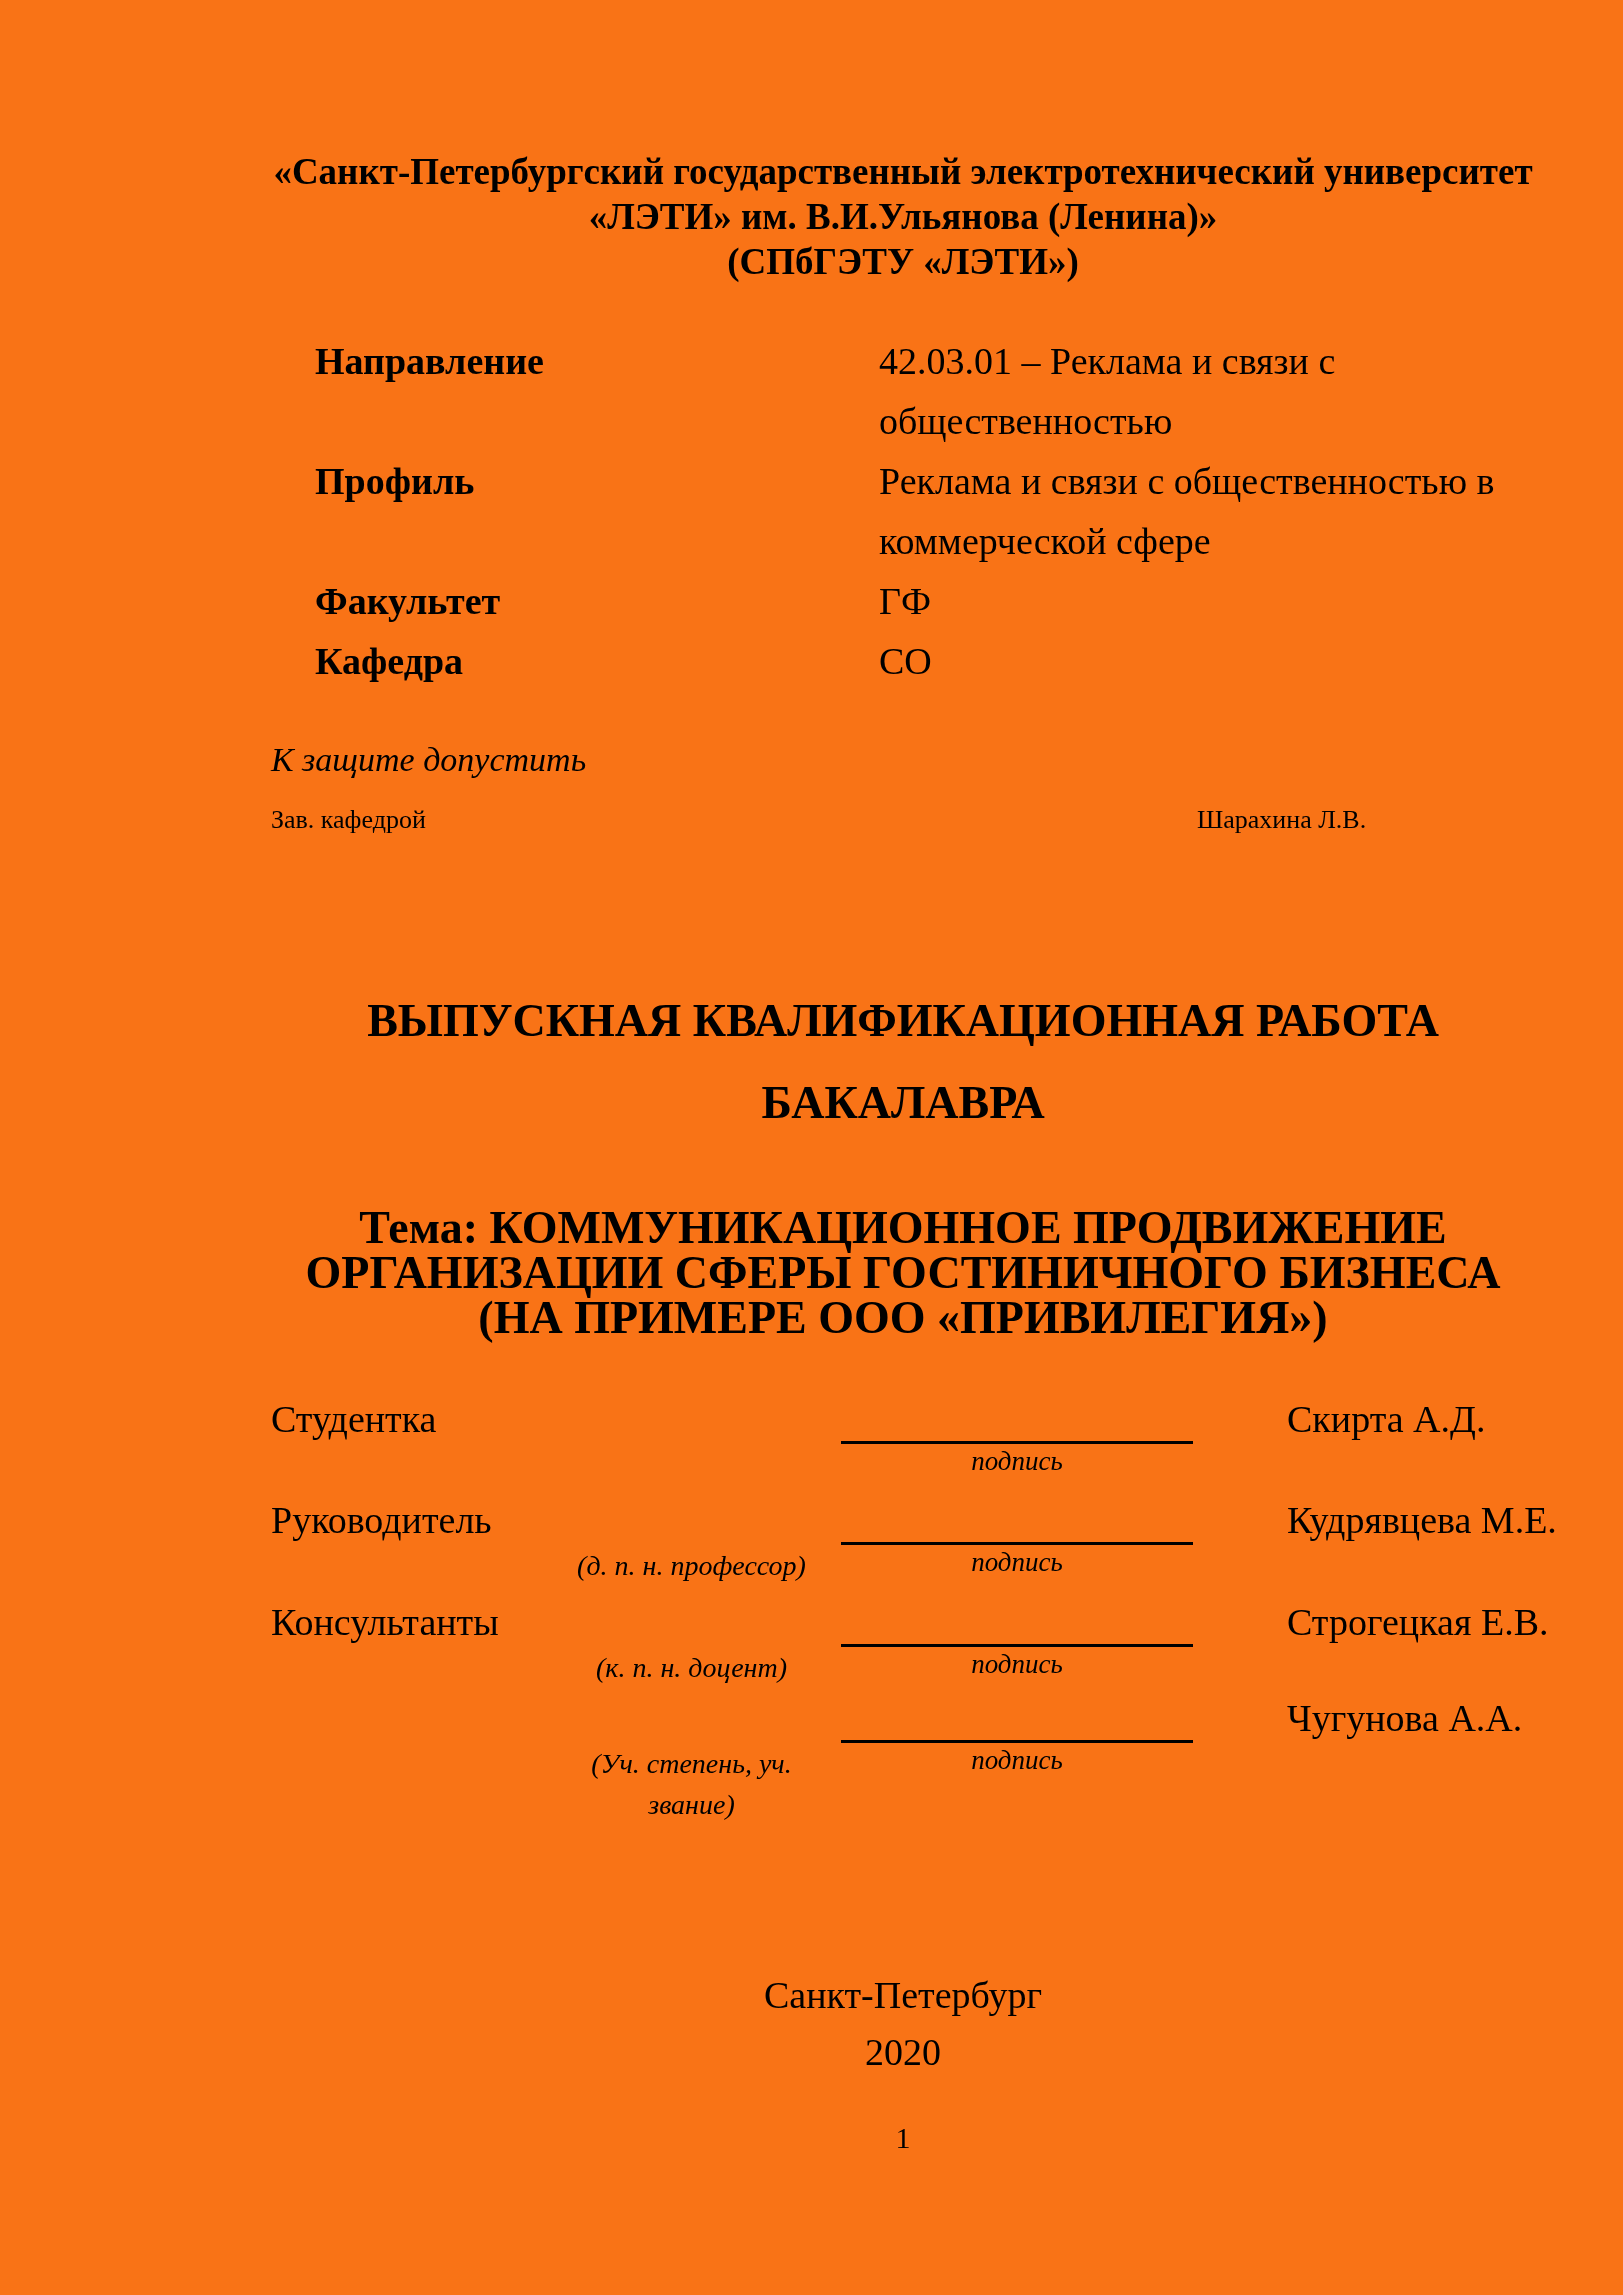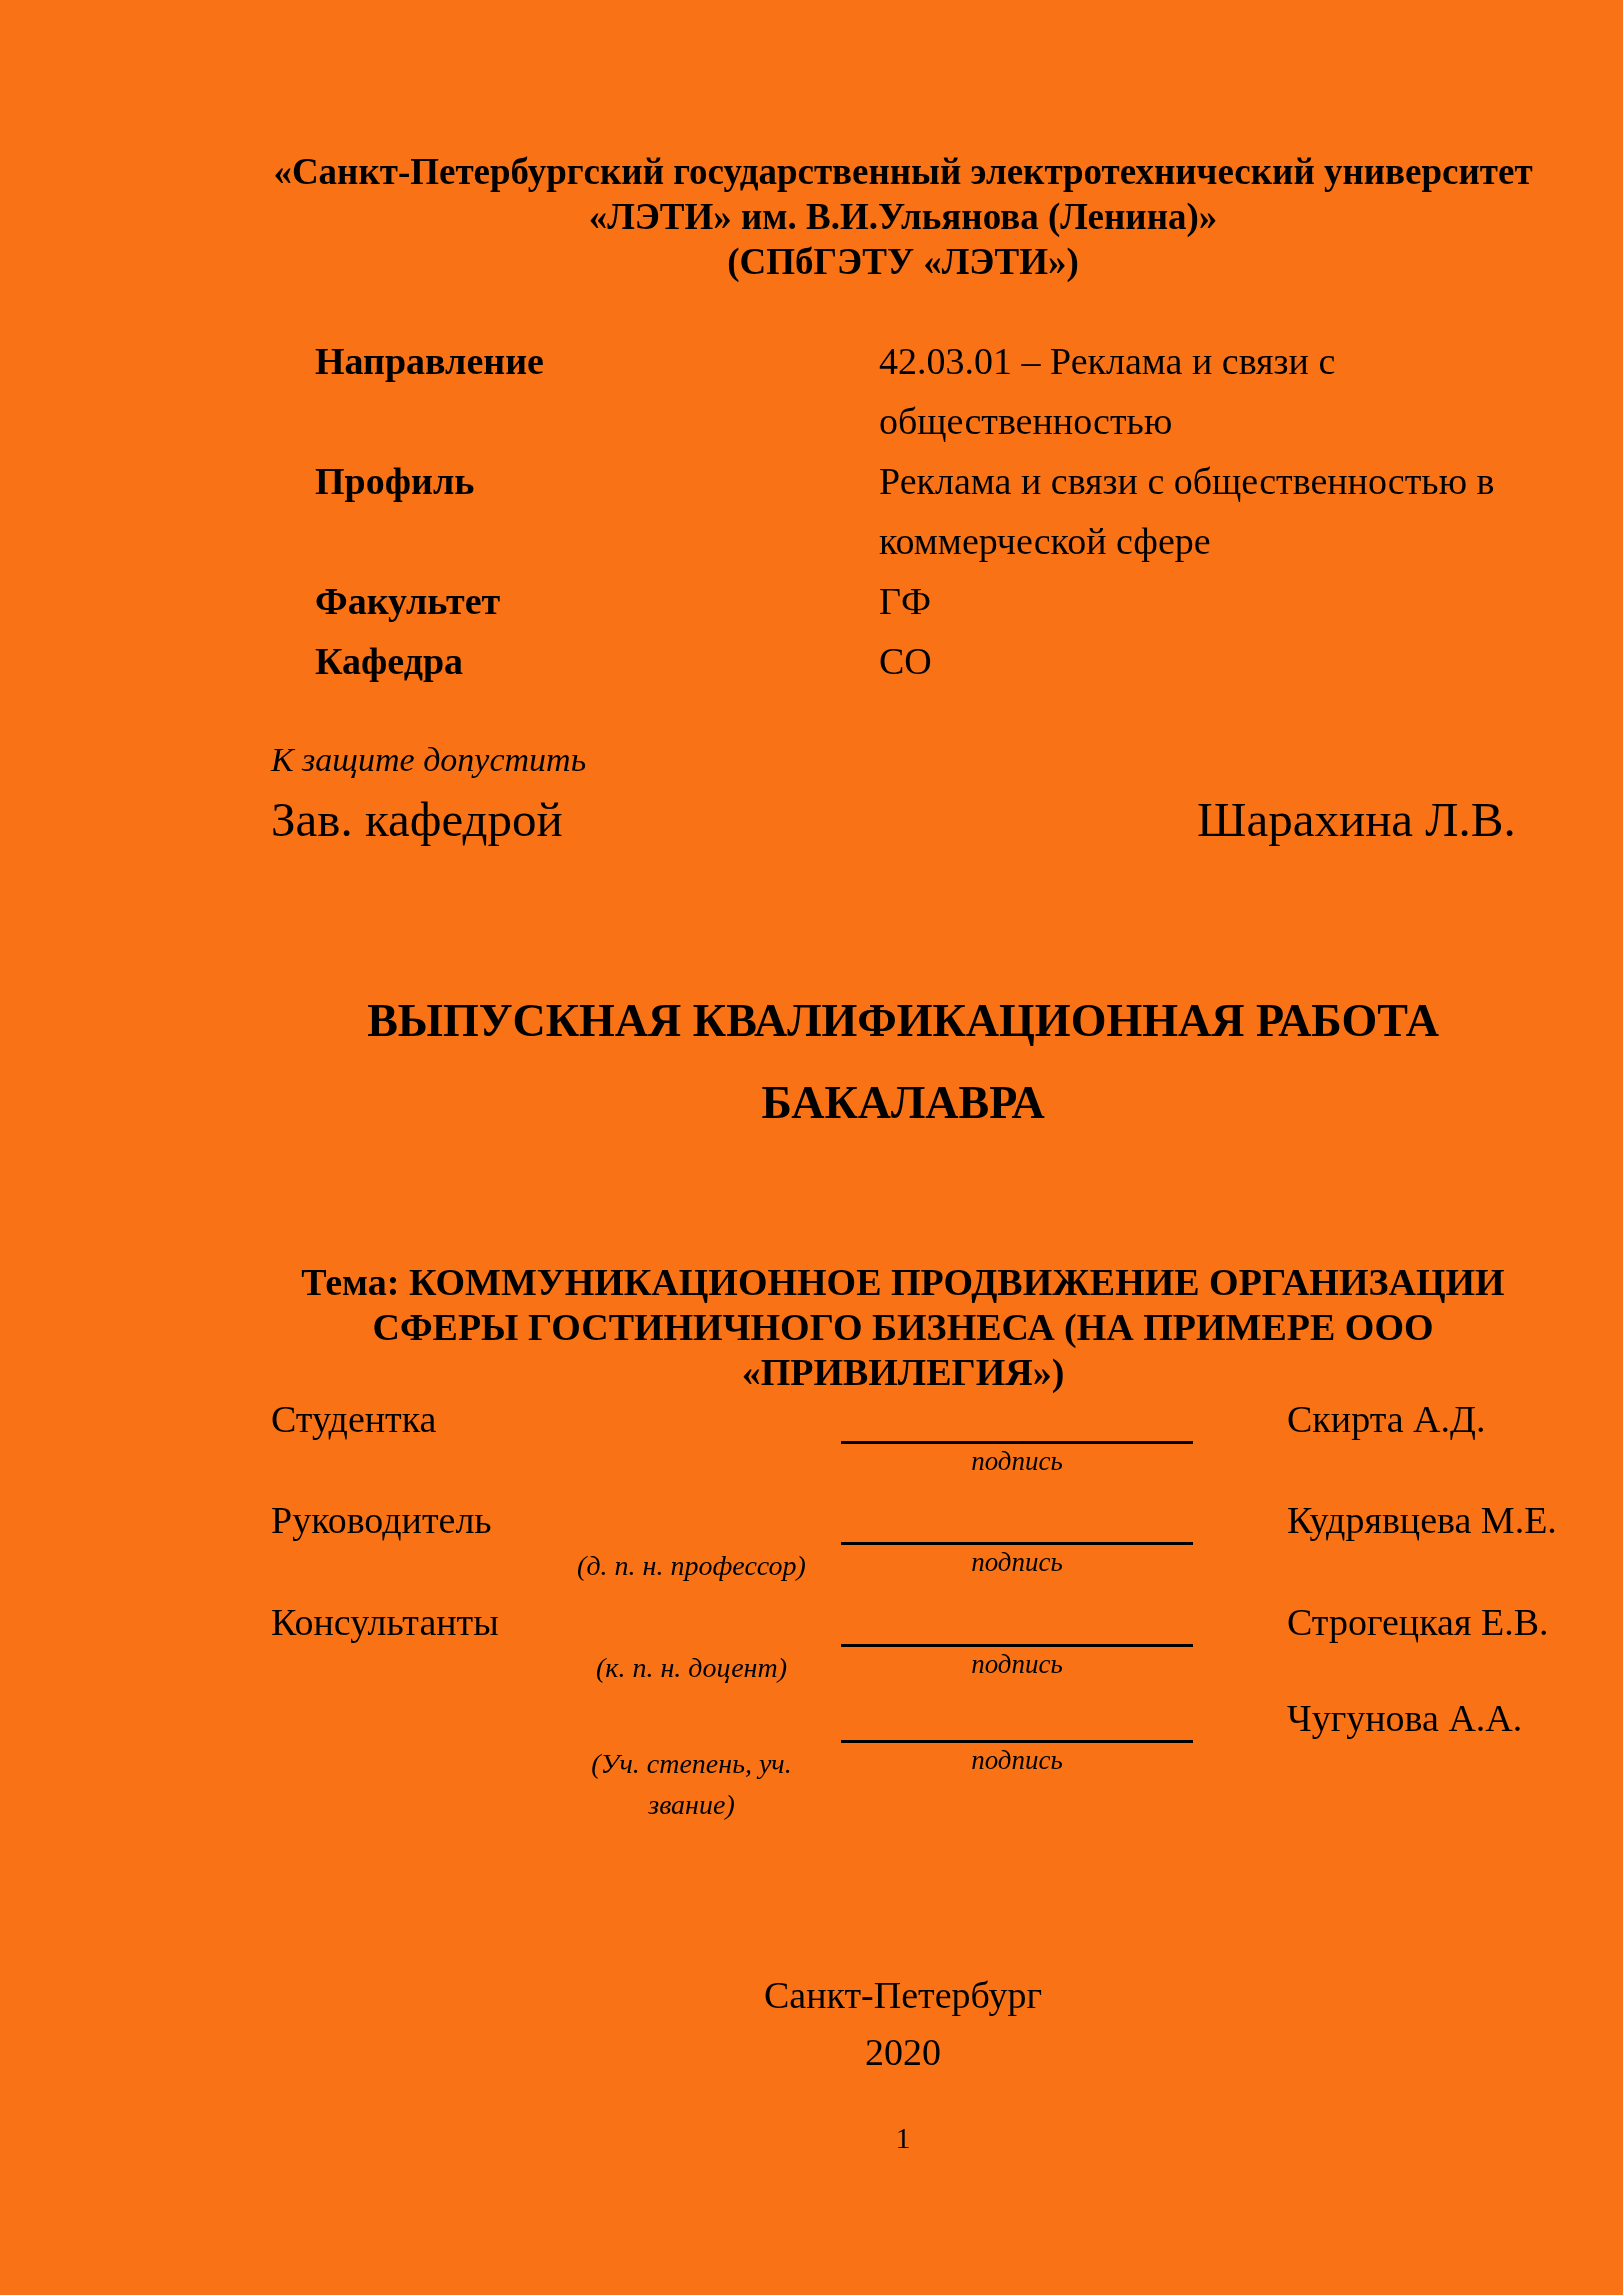--- a/index.html
+++ b/index.html
@@ -46,43 +46,43 @@
   .field-value { flex: 1; }
   
   .approval-intro {
     top: 730px;
     font-size: 34px;
     line-height: 60px;
     font-style: italic;
   }
   .approval-row {
     top: 790px;
-    font-size: 49px;
+    font-size: 26px;
     line-height: 60px;
     height: 60px;
   }
   .approval-name {
     position: absolute;
     left: 926px;
     top: 0;
   }
   
   .main-title {
     top: 980px;
     text-align: center;
     font-weight: bold;
     font-size: 46px;
     line-height: 82px;
   }
   
   .topic {
-    top: 1260px;
-    text-align: center;
-    font-weight: bold;
-    font-size: 38px;
+    top: 1205px;
+    text-align: center;
+    font-weight: bold;
+    font-size: 46px;
     line-height: 45px;
   }
   
   .sig-row {
     position: absolute;
     left: 271px;
     width: 1264px;
     font-size: 38px;
     height: 133px;
   }

